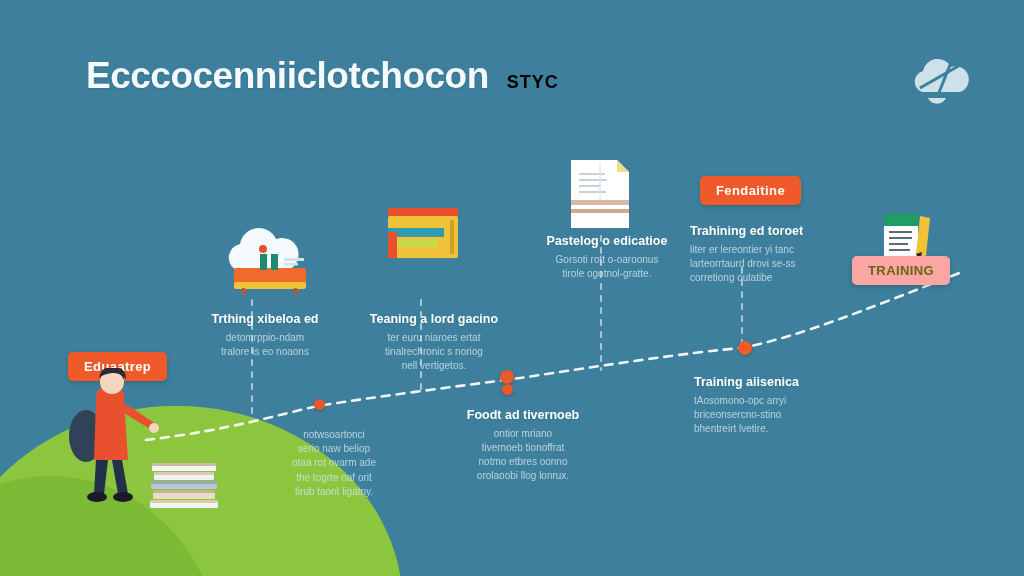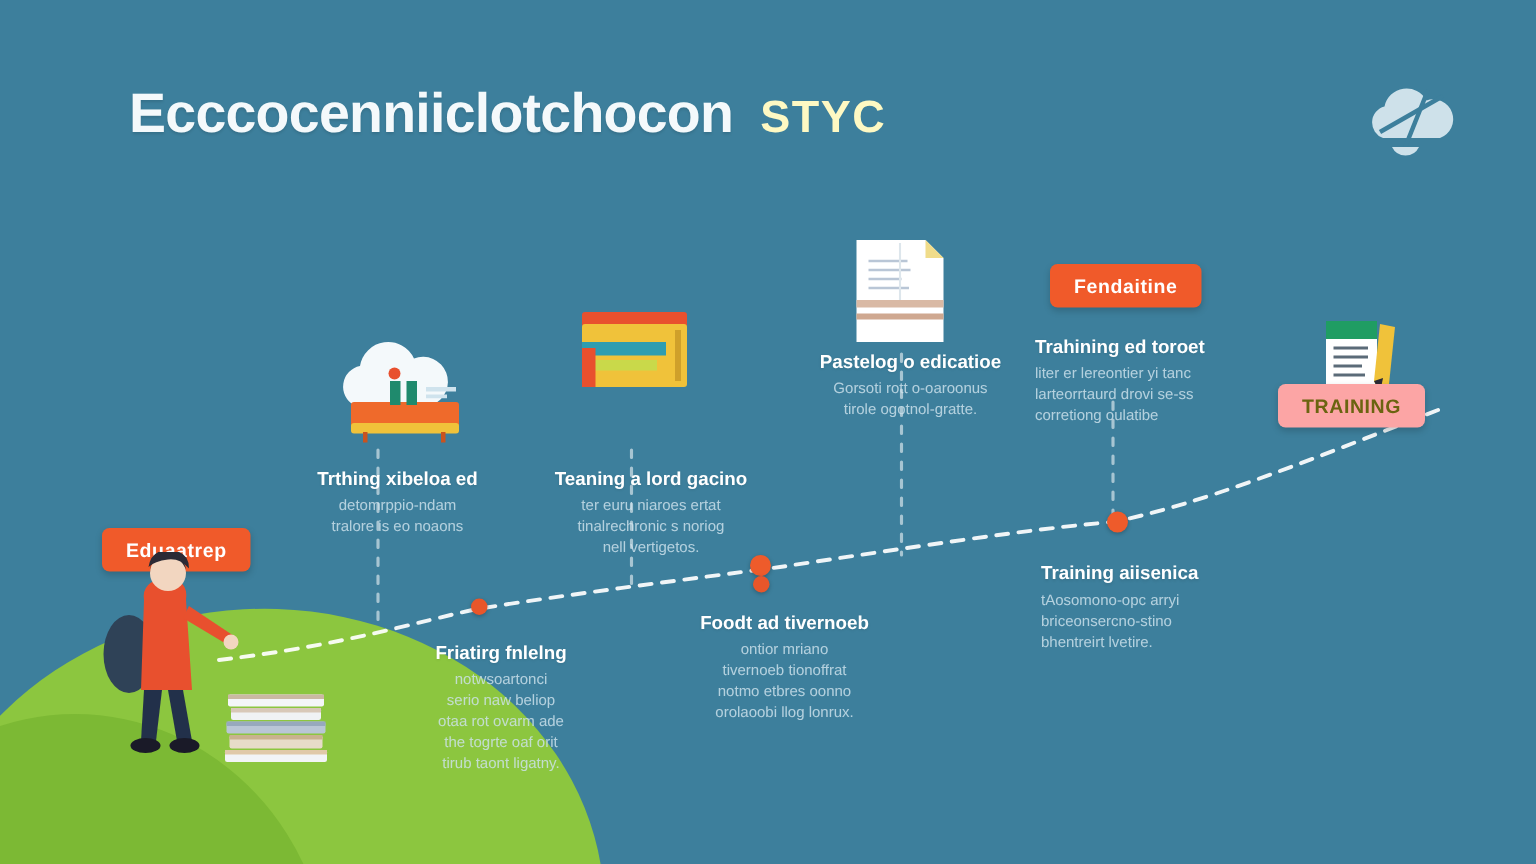--- a/index.html
+++ b/index.html
@@ -31,21 +31,21 @@
   .title-wrap{
     position:absolute;left:86px;top:55px;
     display:flex;align-items:baseline;gap:18px;
   }
   .title-main{
     font-size:37px;font-weight:bold;color:#f4f9fb;
     letter-spacing:-0.5px;
     text-shadow:0 1px 2px rgba(0,0,0,.12);
   }
   .title-sub{
-    font-size:30px;font-weight:bold;color:#fef9c3;
+    font-size:18px;font-weight:bold;color:#000000;
     letter-spacing:1px;
   }
   
   .cloud-logo{
     position:absolute;right:48px;top:48px;width:70px;height:60px;
     opacity:.85;
   }
   
   #pathsvg{position:absolute;left:0;top:0;width:1024px;height:576px;}
   
@@ -200,21 +200,20 @@
   </div>
 
   <div class="block ta-l" style="left:690px;top:224px;width:165px;">
     <div class="blk-title">Trahining ed toroet</div>
     <div class="blk-body">liter er lereontier yi tanc</div>
     <div class="blk-body">larteorrtaurd drovi se-ss</div>
     <div class="blk-body">corretiong oulatibe</div>
   </div>
 
   <div class="block ta-c" style="left:258px;top:428px;width:152px;">
-    <div class="blk-title">Friatirg fnlelng</div>
     <div class="blk-body">notwsoartonci</div>
     <div class="blk-body">seriо naw beliop</div>
     <div class="blk-body">otaa rot ovarm ade</div>
     <div class="blk-body">the togrte oaf orit</div>
     <div class="blk-body">tirub taont ligatny.</div>
   </div>
 
   <div class="block ta-c" style="left:448px;top:408px;width:150px;">
     <div class="blk-title">Foodt ad tivernoeb</div>
     <div class="blk-body">ontior mriano</div>

